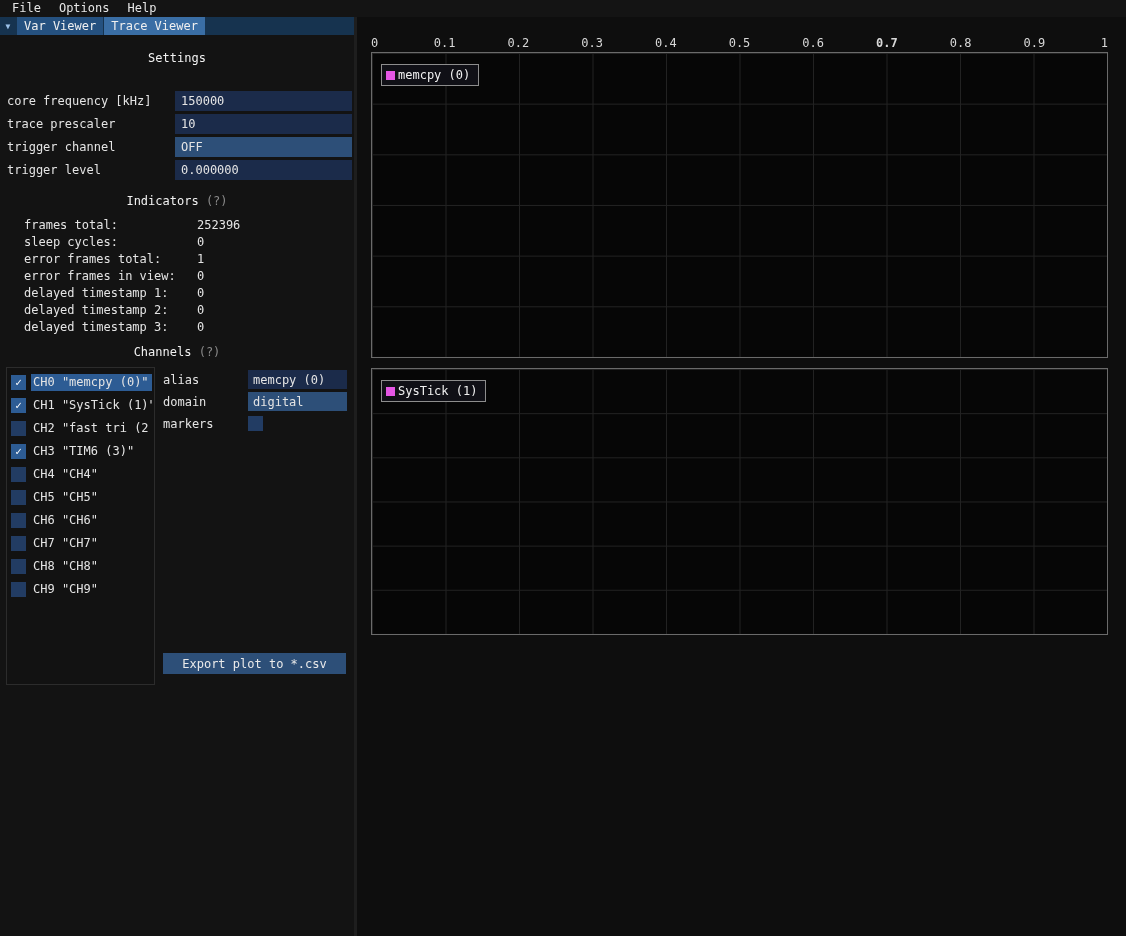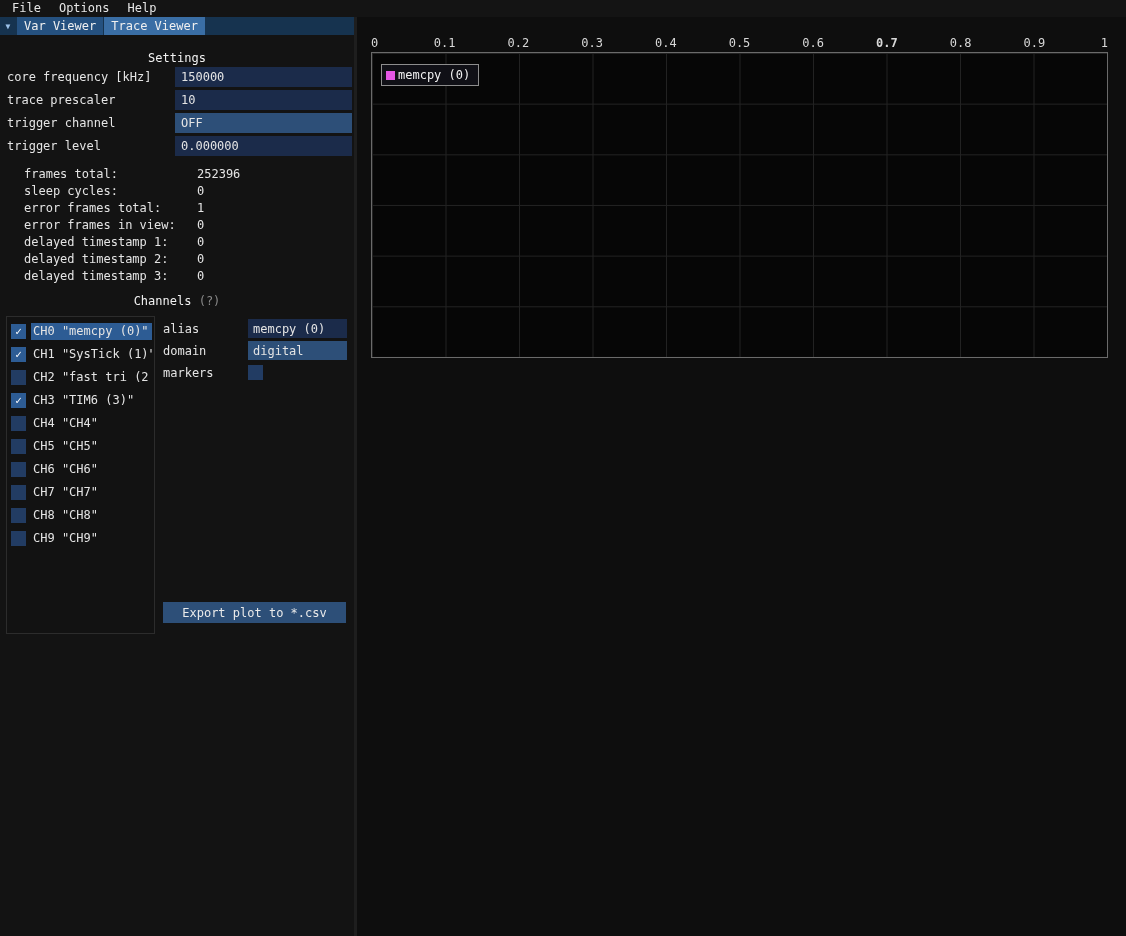--- a/index.html
+++ b/index.html
@@ -28,21 +28,21 @@
 
   .stop-btn{display:block;margin:11px 7px 0;width:343px;height:46px;background:#cf8e11;border:none;
     color:#7e2f10;font-family:inherit;font-size:13px;letter-spacing:1px;cursor:pointer}
 
   .section-title{text-align:center;color:#f2f2f2}
   .st-settings{margin-top:16px}
   .st-indicators{margin-top:13px}
   .st-channels{margin-top:10px}
   .help{color:#8a8a8a}
 
-  .settings-rows{margin-top:0}
+  .settings-rows{margin-top:24px}
   .s-row{height:23px;display:flex;align-items:center;padding-left:7px}
   .s-label{width:168px;flex:none;white-space:nowrap}
   .s-input{width:177px;height:20px;background:#1b2b4a;border:none;color:#e4e4e4;
     font-family:inherit;font-size:12px;padding:0 6px}
   .s-input.combo{background:#2d4f78}
 
   .indicator-rows{margin-top:8px}
   .i-row{height:17px;display:flex;align-items:center;padding-left:24px}
   .i-label{width:173px;flex:none;white-space:nowrap}
   .i-value{white-space:nowrap}
@@ -123,20 +123,24 @@
           <div class="s-row">
     <span class="s-label">trigger channel</span>
     <input class="s-input combo" value="OFF" style="">
   </div>
           <div class="s-row">
     <span class="s-label">trigger level</span>
     <input class="s-input" value="0.000000" style="">
   </div>
         </div>
 
+      <div class="section-title st-indicators">
+        <span>Indicators</span>
+        <span class="help">(?)</span>
+      </div>
       <div class="indicator-rows">
           <div class="i-row">
     <span class="i-label">frames total:</span>
     <span class="i-value">252396</span>
   </div>
           <div class="i-row">
     <span class="i-label">sleep cycles:</span>
     <span class="i-value">0</span>
   </div>
           <div class="i-row">
@@ -248,17 +252,23 @@
           <span class="tick" style="left: 90%;">0.9</span>
           <span class="tick" style="left: 100%;">1</span>
         </div>
       <div class="panels">
           <div class="panel">
     <div class="legend">
       <span class="legend-swatch" style="background: rgb(229, 86, 229);"></span>
       <span class="legend-label">memcpy (0)</span>
     </div>
   </div>
+          <div class="panel">
+    <div class="legend">
+      <span class="legend-swatch" style="background: rgb(229, 86, 229);"></span>
+      <span class="legend-label">SysTick (1)</span>
+    </div>
+  </div>
         </div>
     </div>
 
   </div>
 </div>
 
 </body></html>

